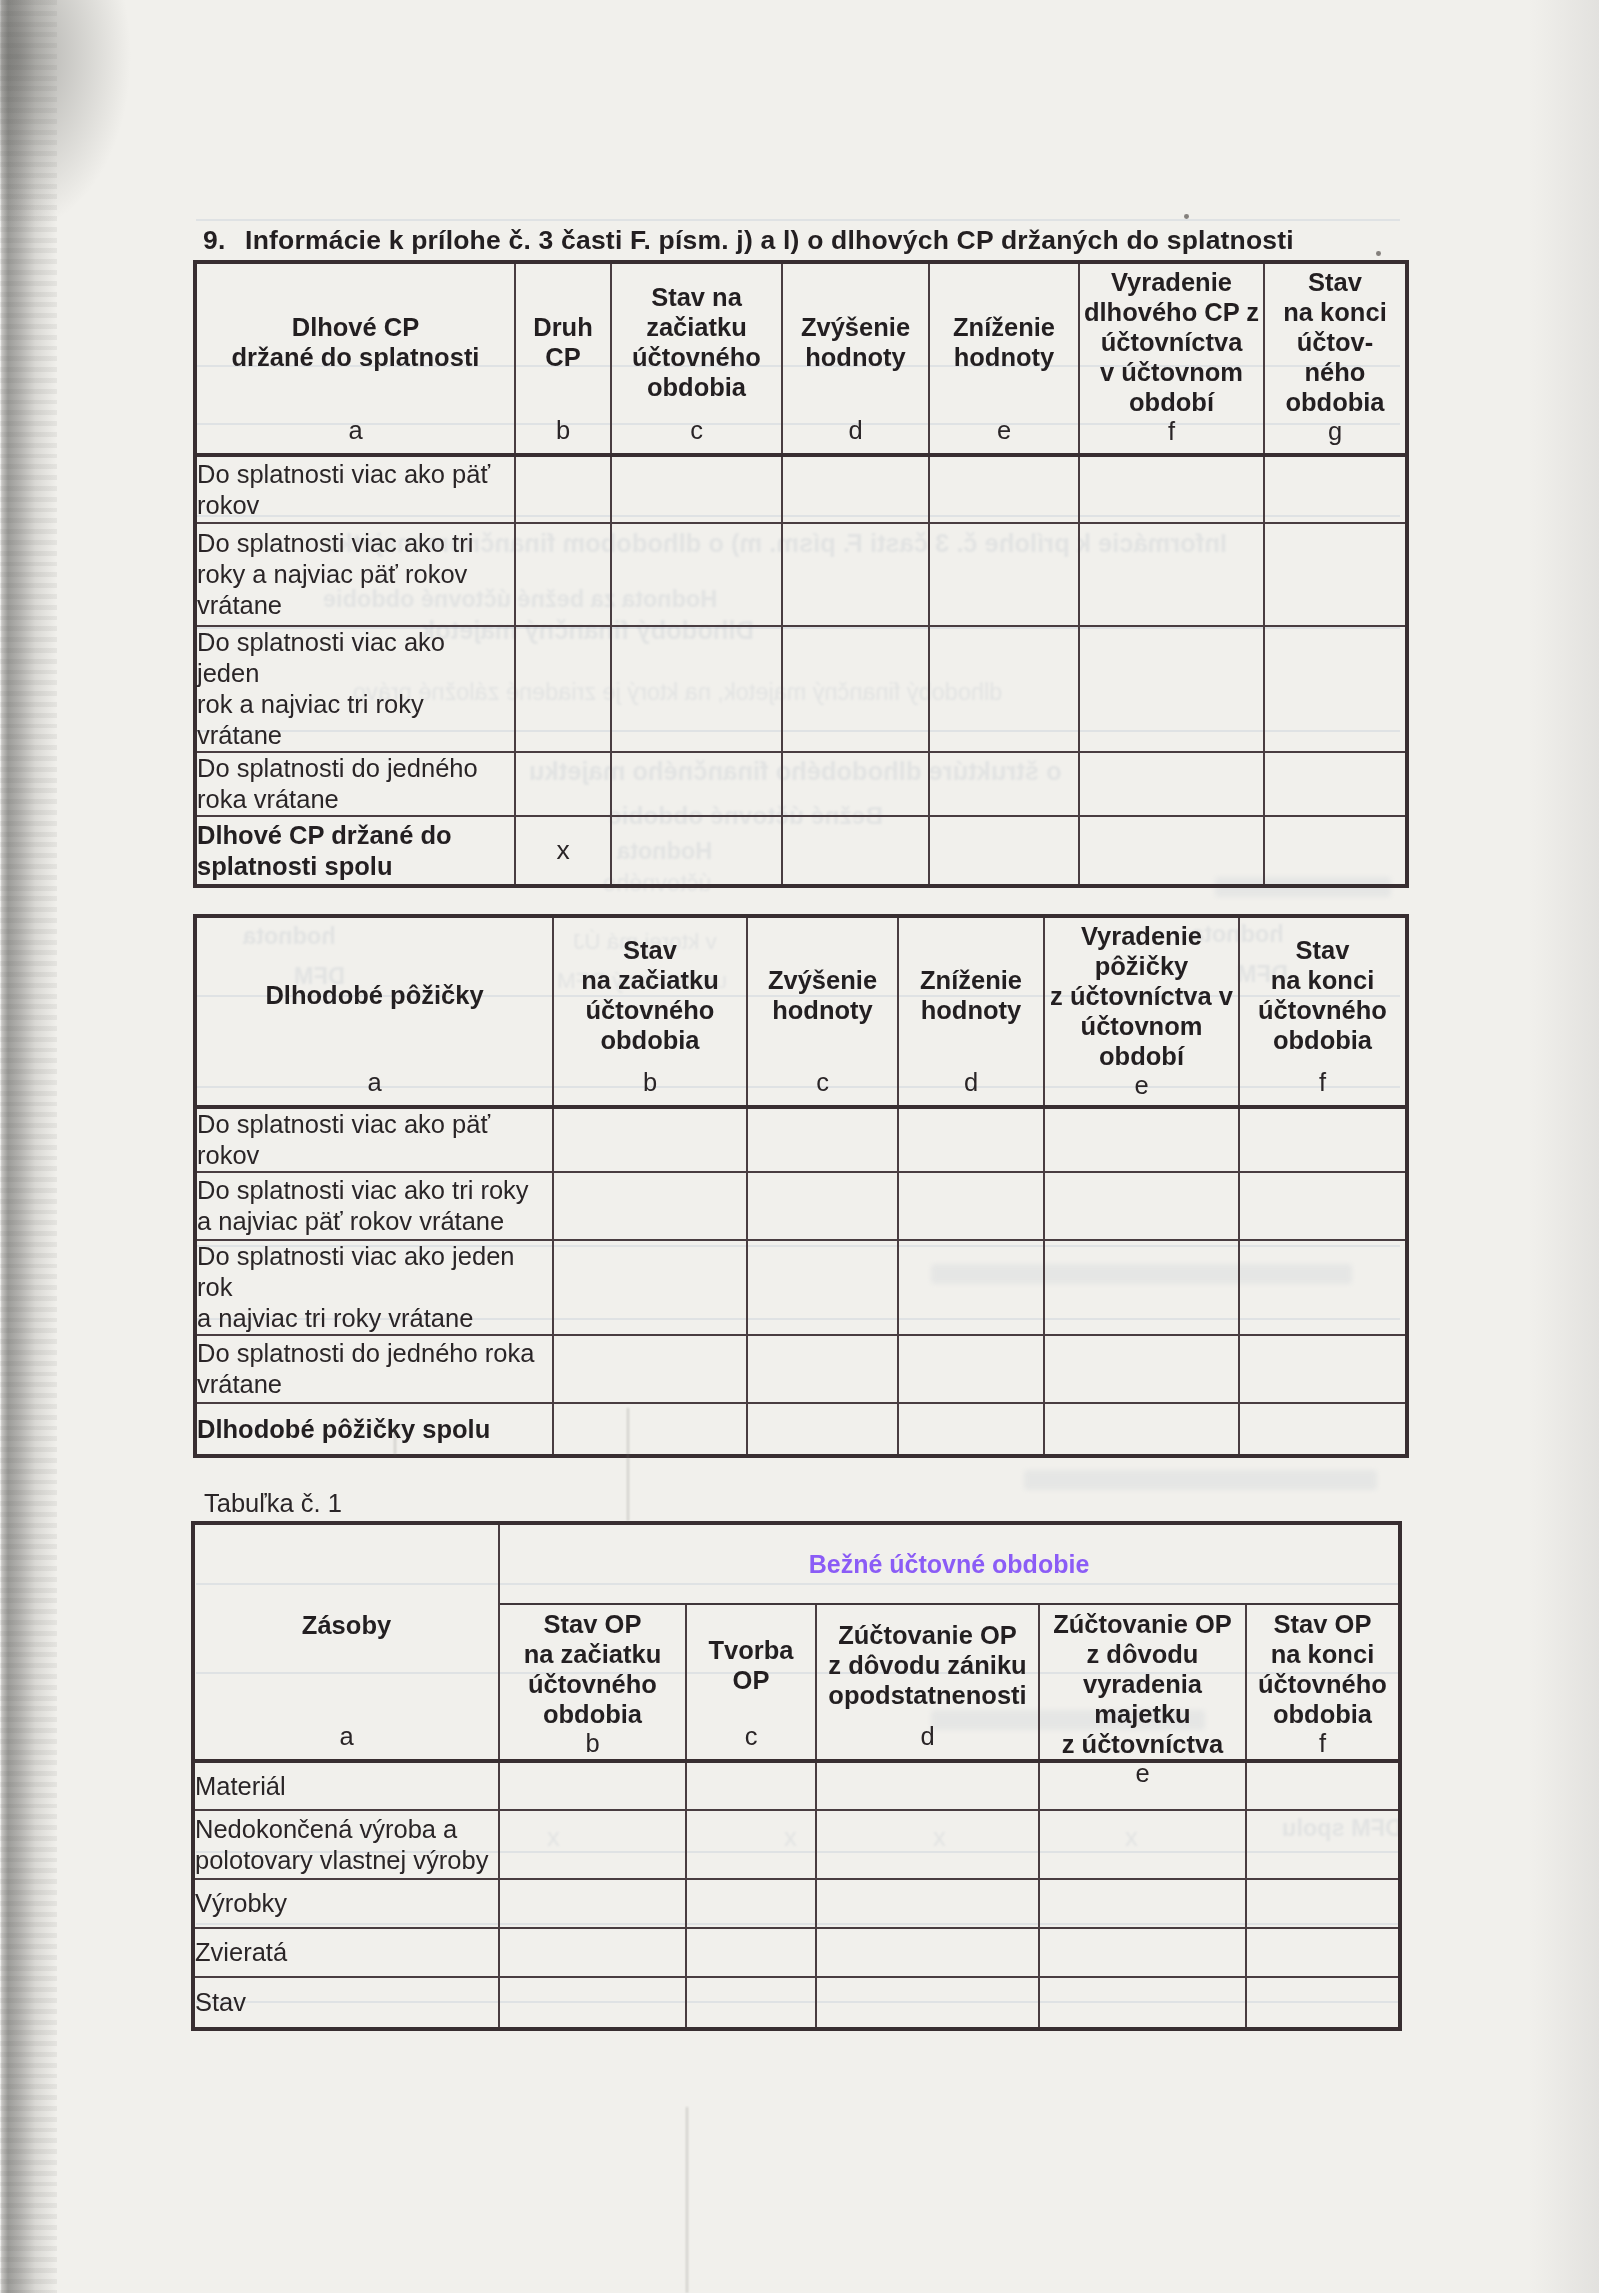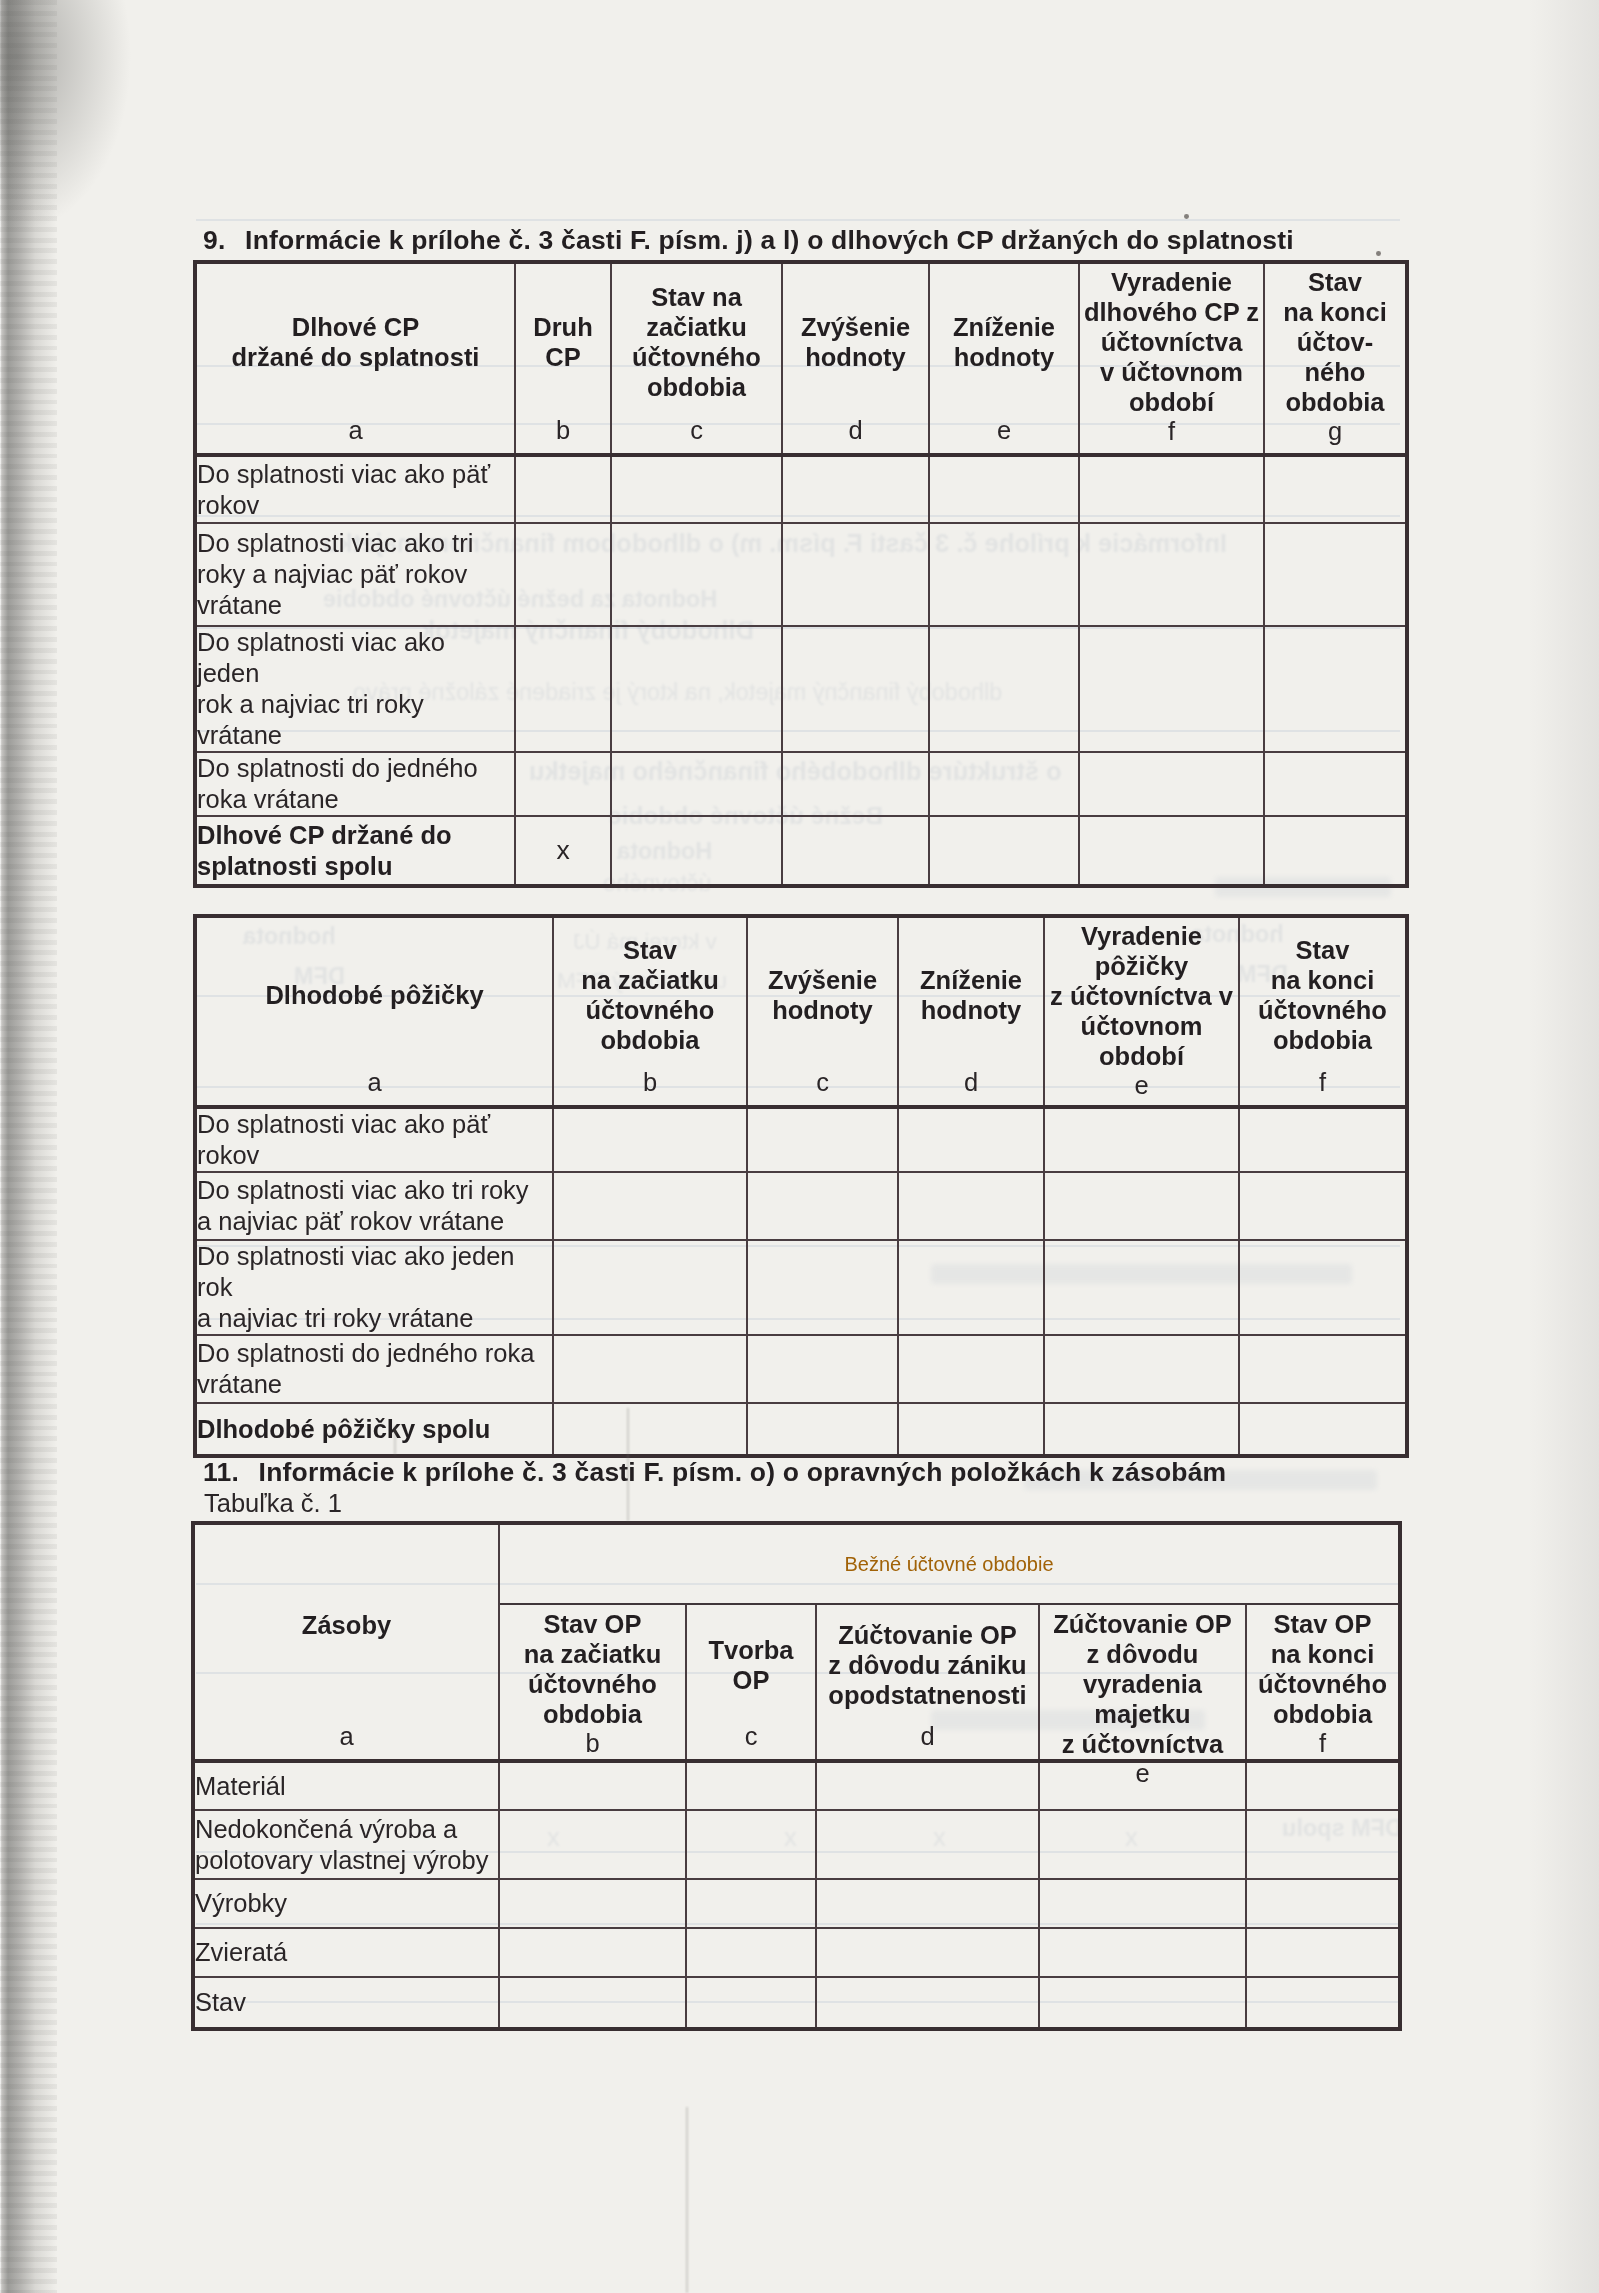--- a/index.html
+++ b/index.html
@@ -27,22 +27,22 @@
 
   
   .sec-title{position:absolute;display:flex;font-weight:700;font-size:26.5px;color:#231f21;letter-spacing:0.2px;}
   .sec-title .num{margin-right:19.6px;}
   .tab-label{position:absolute;font-size:25.5px;font-weight:400;color:#2a2527;}
 
   
   .tbl{position:absolute;border-collapse:collapse;table-layout:fixed;border:4.9px solid #382e31;}
   .tbl td,.tbl th{border:2px solid #493d41;padding:0;}
   .hvy{border-bottom:4.9px solid #382e31 !important;}
-  .band{border-bottom:2.9px solid #40363a !important;font-weight:400;font-size:20px;
-        text-align:center;vertical-align:middle;color:#a16207;}
+  .band{border-bottom:2.9px solid #40363a !important;font-weight:700;font-size:25px;
+        text-align:center;vertical-align:middle;color:#8b5cf6;}
   .hcell{display:flex;flex-direction:column;align-items:stretch;}
   .ht{flex:1;display:flex;align-items:center;justify-content:center;text-align:center;
       font-weight:700;font-size:25.5px;line-height:30px;white-space:pre-line;color:#231f21;}
   .hl{font-weight:400;text-align:center;font-size:25.5px;line-height:29px;padding-bottom:4.9px;color:#2a2527;}
   #t9 .hcell{height:183px;}
   #t10 .hcell{height:181px;}
   #t11 .h11 .hcell{height:147px;}
   #t11 .acell .hcell{height:228px;}
   .lab{font-size:25.5px;line-height:31px;padding:2px 3.9px 2px 8.8px;vertical-align:middle;
        white-space:pre-line;color:#2a2527;}
@@ -332,24 +332,20 @@
       <td class="lab tot">Dlhodobé pôžičky spolu</td>
       <td></td>
           <td></td>
       <td></td>
           <td></td>
       <td></td>
     </tr>
   </tbody>
     </table>
 
-  <div class="sec-title" id="title11">
-    <span class="num">11.</span>
-    <span>Informácie k prílohe č. 3  časti F. písm. o) o opravných položkách k zásobám</span>
-  </div>
   <div class="tab-label" id="tablabel">Tabuľka č. 1</div>
 
   <table class="tbl" id="t11">
     <colgroup>
       <col style="width:306px">
         <col style="width:187px">
         <col style="width:130px">
       <col style="width:223px">
         <col style="width:207px">
         <col style="width:154px">

